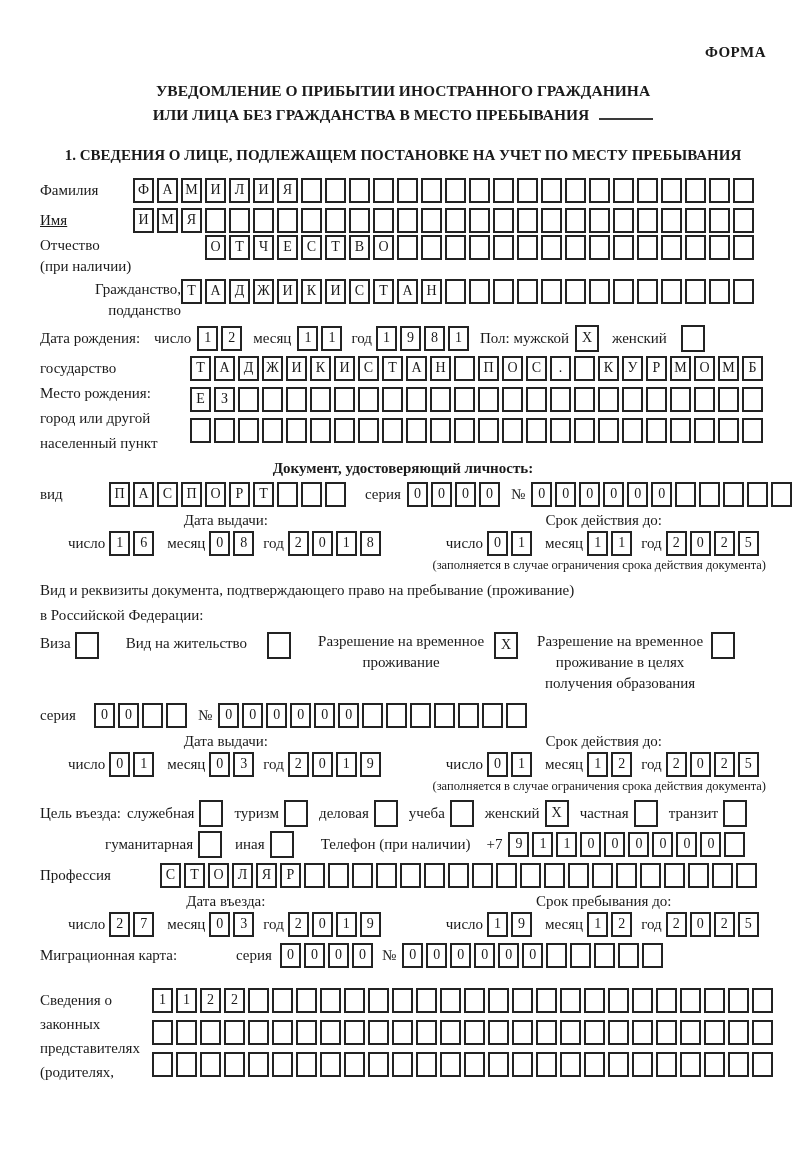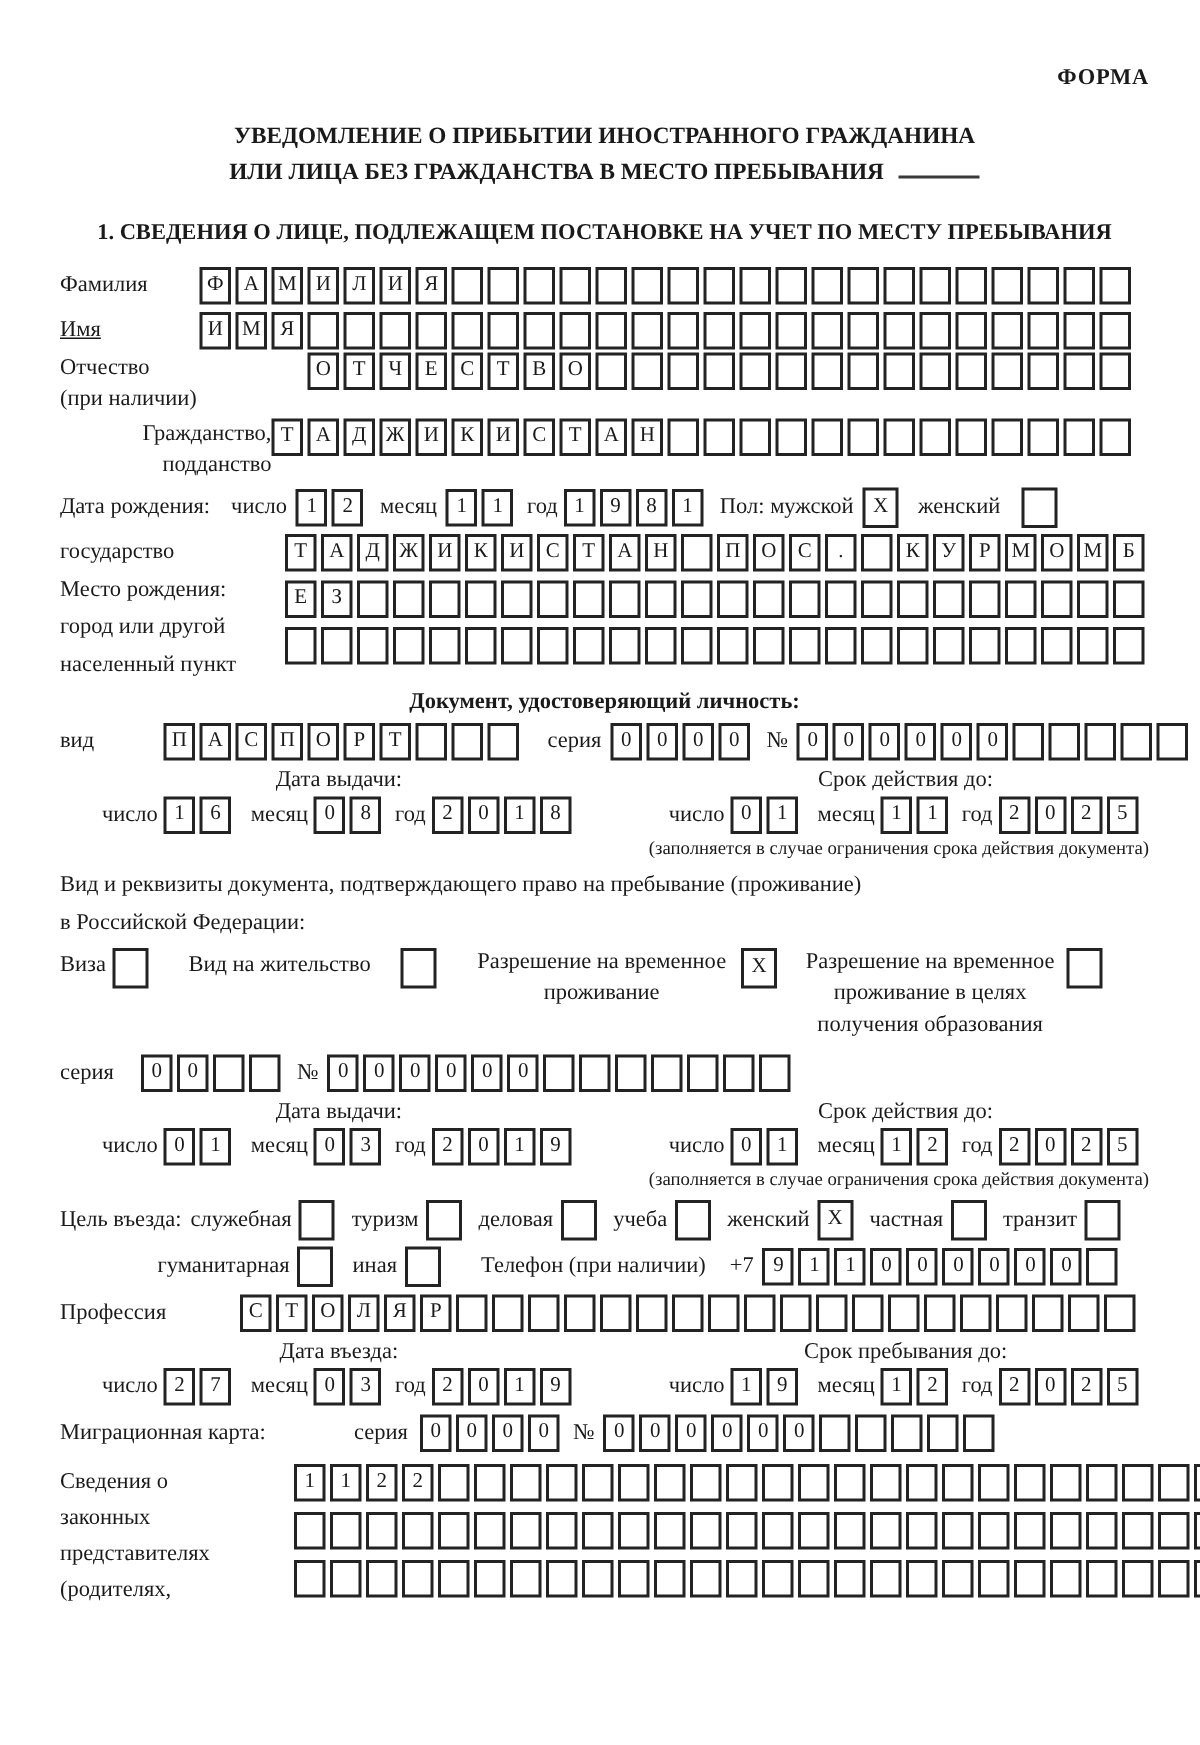--- a/index.html
+++ b/index.html
@@ -682,21 +682,21 @@
         <span class="cell">0</span>
         <span class="cell">0</span>
         <span class="cell"></span>
         <span class="cell"></span>
         <span class="cell"></span>
         <span class="cell"></span>
         <span class="cell"></span>
       </div>
   </div>
 
-  <div class="frow" style="margin-top:8px;gap:44px;">
+  <div class="frow" style="margin-top:20px;">
     <div class="flabel multi" style="width:112px;line-height:24px;">
       <div>Сведения о</div>
       <div>законных</div>
       <div>представителях</div>
       <div>(родителях,</div>
 
     </div>
     <div>
       <div class="cells" style="margin-bottom:7px;">
           <span class="cell">1</span>

